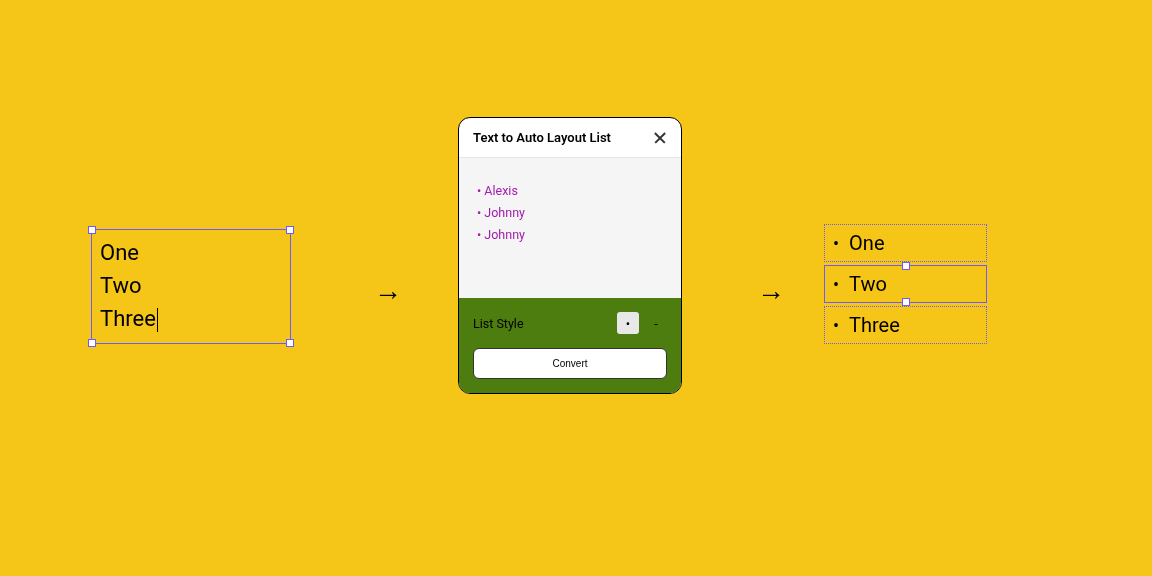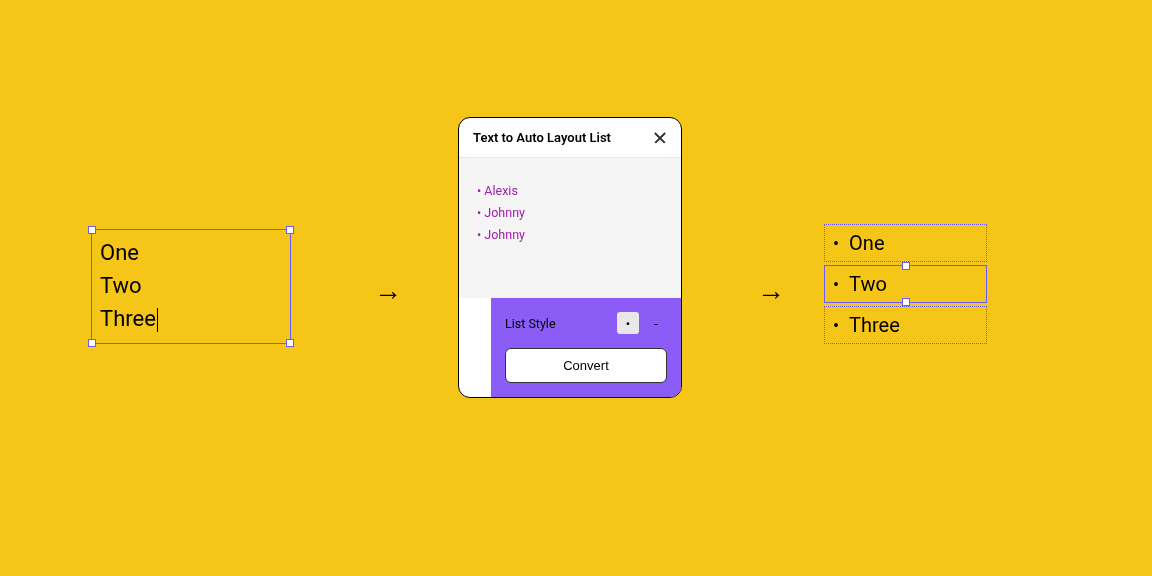--- a/index.html
+++ b/index.html
@@ -109,23 +109,22 @@
       padding: 22px 18px;
       min-height: 140px;
     }
     .preview-item {
       font-size: 12.5px;
       color: #a21caf;
       line-height: 1.75;
     }
     
     .controls-area {
-      background: #8b5cf6;
+      background: #4d7c0f;
       padding: 14px;
-      margin-left: 32px;
     }
     .list-style-row {
       display: flex;
       align-items: center;
       justify-content: space-between;
       margin-bottom: 14px;
     }
     .list-style-label {
       font-size: 12.5px;
       color: #000;
@@ -147,21 +146,21 @@
     }
     .style-option.selected {
       background: #e8e8e8;
     }
     .convert-btn {
       width: 100%;
       padding: 9px;
       background: #fff;
       border: 1px solid #333;
       border-radius: 6px;
-      font-size: 13px;
+      font-size: 10px;
       color: #000;
       cursor: pointer;
     }
     
     
     .output-list {
       position: absolute;
       left: 824px;
       top: 224px;
       width: 163px;

